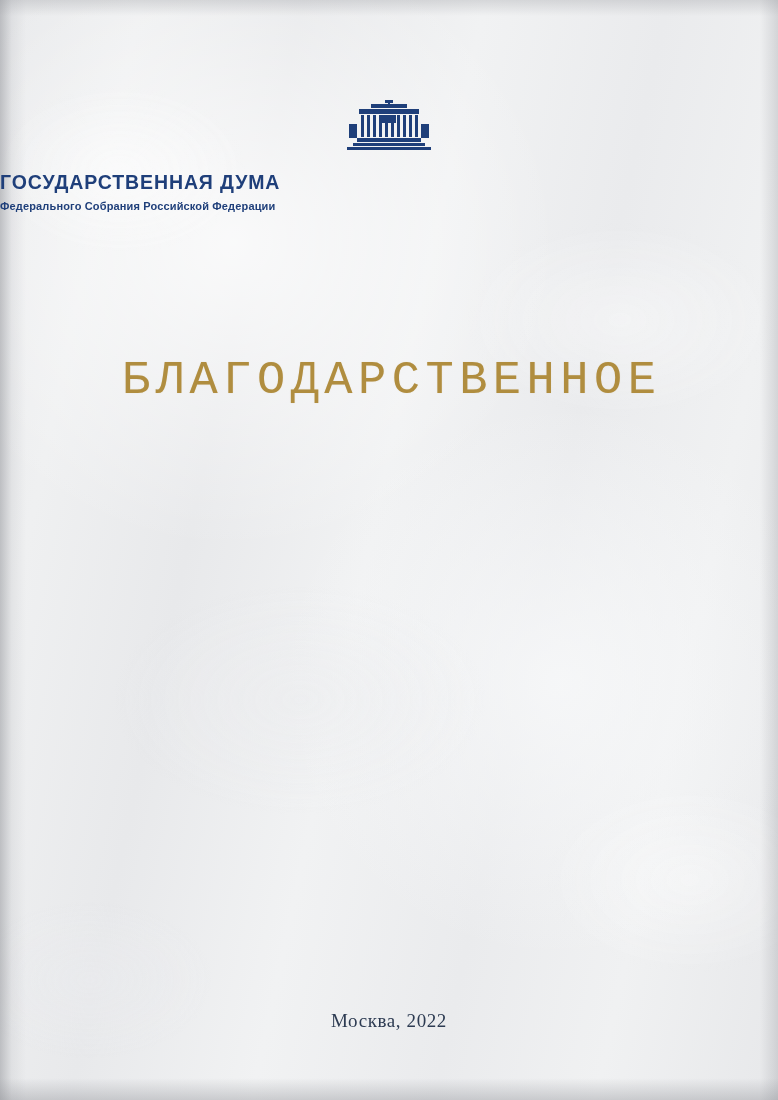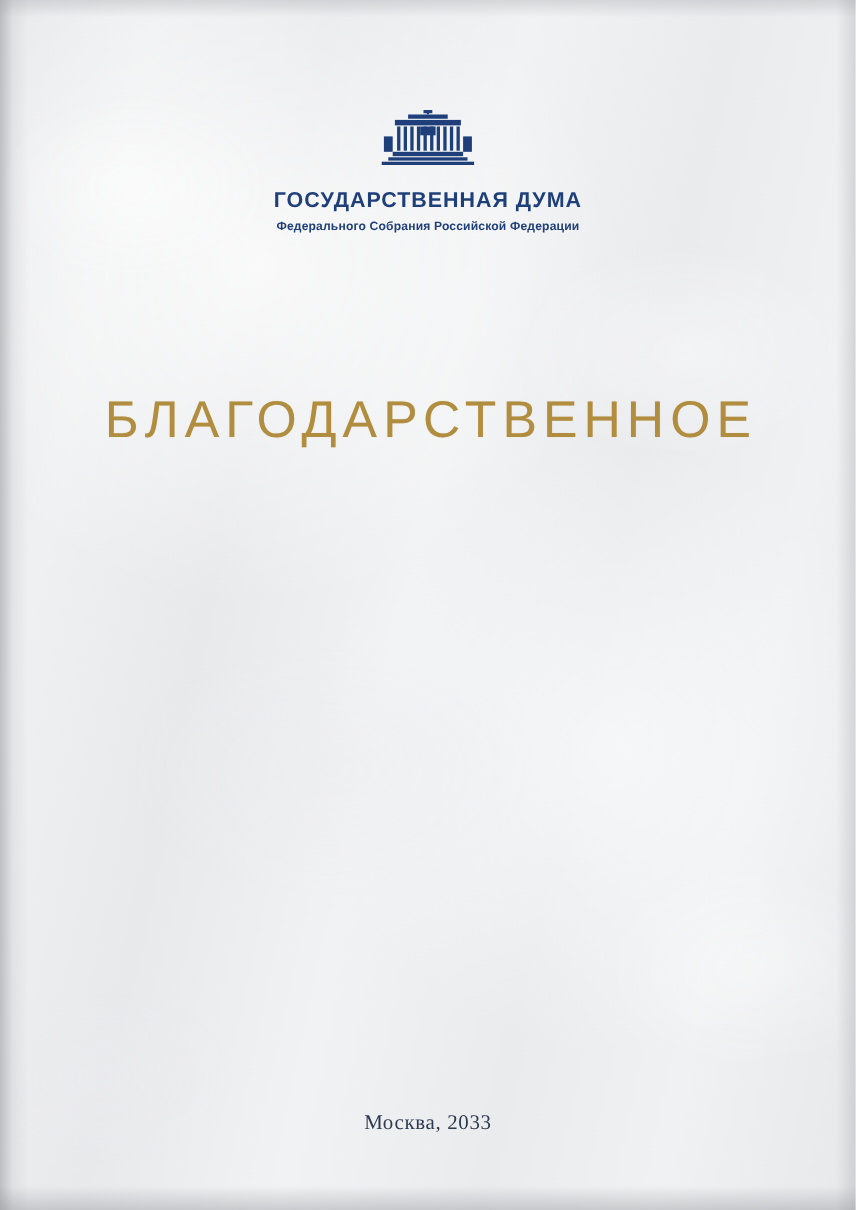--- a/index.html
+++ b/index.html
@@ -76,21 +76,20 @@
     width: 100%;
     height: 100%;
   }
 
   
   .emblem-block {
     position: absolute;
     top: 100px;
     left: 0;
     right: 0;
-    text-align: center;
   }
   .emblem-icon {
     display: block;
     margin: 0 auto 16px auto;
     width: 96px;
     height: 56px;
   }
   .org-name {
     font-family: "Liberation Sans", sans-serif;
     font-weight: bold;
@@ -112,21 +111,21 @@
 
   
   .title-block {
     position: absolute;
     top: 352px;
     left: 0;
     right: 0;
     text-align: center;
   }
   .title-line {
-    font-family: Liberation Sans, sans-serif;
+    font-family: Liberation Mono, monospace;
     color: #b08d3f;
     font-size: 47px;
     line-height: 58px;
     letter-spacing: 5.5px;
     text-indent: 5.5px;
     font-weight: normal;
     margin: 0;
     text-shadow: 0 0 1px rgba(176,141,63,0.25);
   }
 
@@ -192,17 +191,17 @@
       </svg>
       <p class="org-name">ГОСУДАРСТВЕННАЯ ДУМА</p>
       <p class="org-sub">Федерального Собрания Российской Федерации</p>
     </div>
 
     <div class="title-block">
       <p class="title-line">БЛАГОДАРСТВЕННОЕ</p>
     </div>
 
     <div class="footer-block">
-      <p class="place-year">Москва, 2033</p>
+      <p class="place-year">Москва, 2022</p>
     </div>
 
   </div>
 </div>
 
 </body></html>

